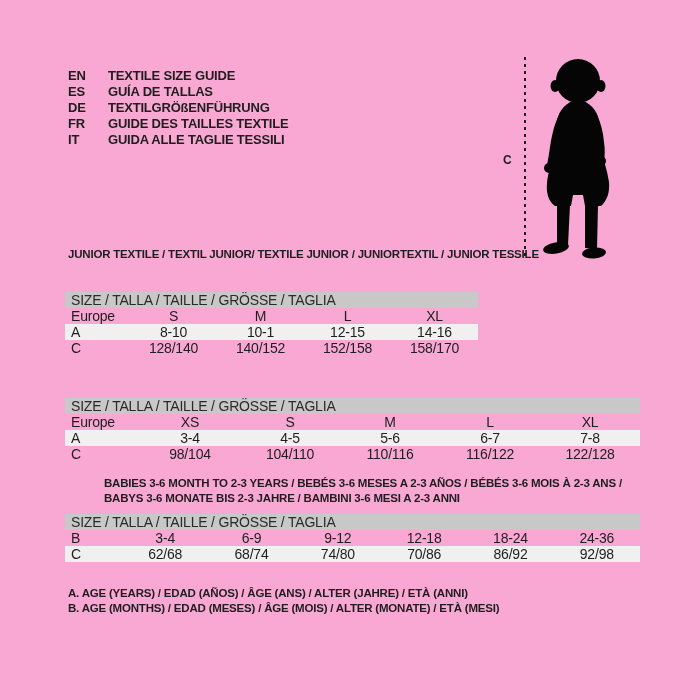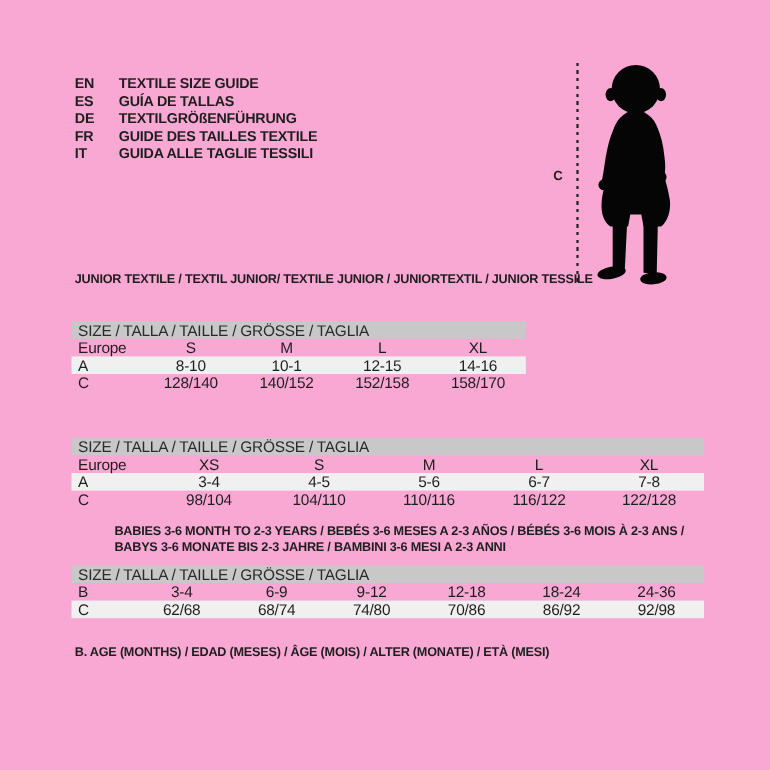--- a/index.html
+++ b/index.html
@@ -175,16 +175,17 @@
         <span class="tcell">68/74</span>
         <span class="tcell">74/80</span>
         <span class="tcell">70/86</span>
         <span class="tcell">86/92</span>
         <span class="tcell">92/98</span>
       </div>
     </div>
   </div>
 
   <div class="footnotes">
+    <div class="footnote">A. AGE (YEARS) / EDAD (AÑOS) / ÂGE (ANS) / ALTER (JAHRE) / ETÀ (ANNI)</div>
     <div class="footnote">B. AGE (MONTHS) / EDAD (MESES) / ÂGE (MOIS) / ALTER (MONATE) / ETÀ (MESI)</div>
   </div>
 
 </div>
 
 </body></html>

